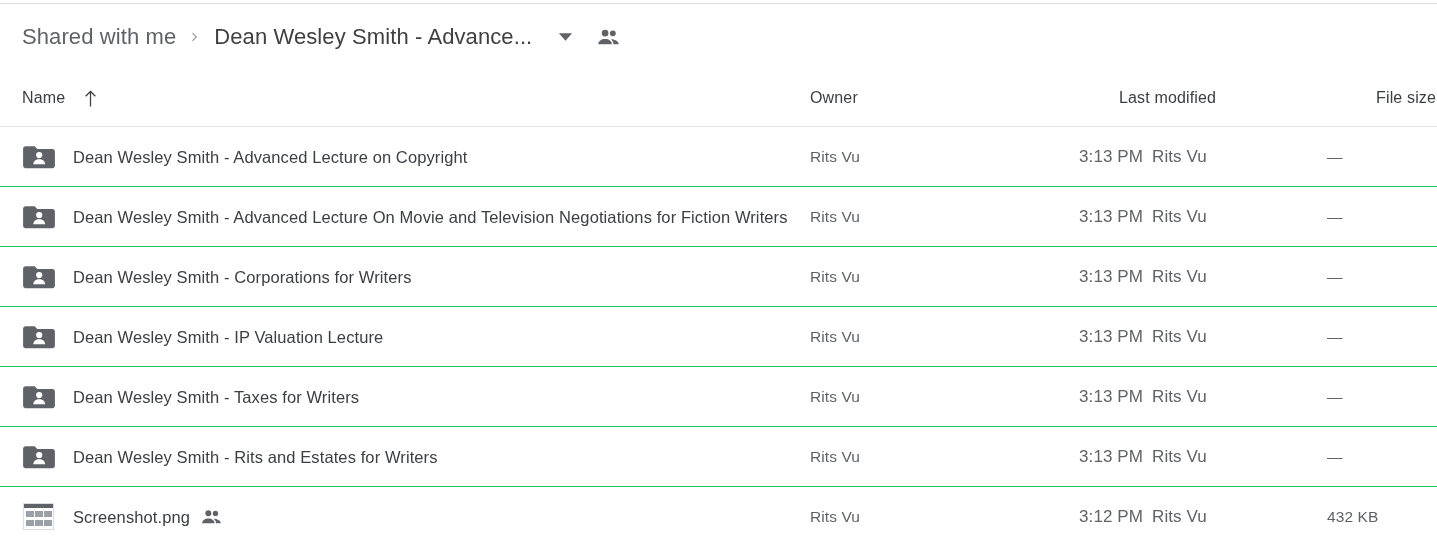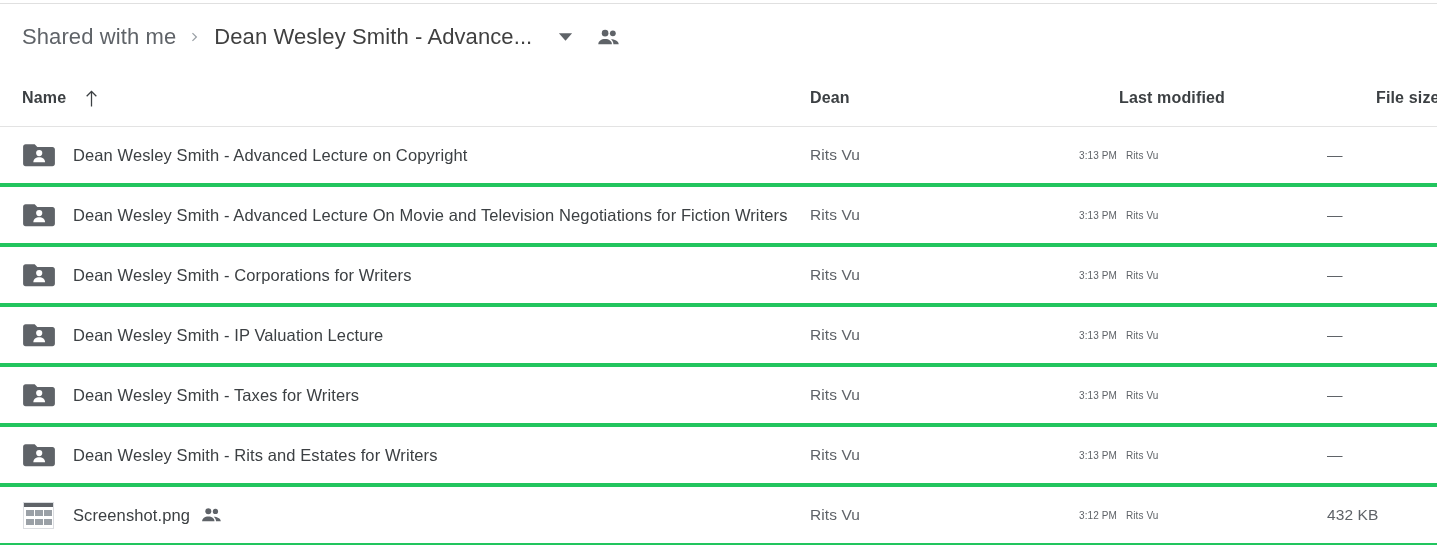--- a/index.html
+++ b/index.html
@@ -101,21 +101,21 @@
   }
 
   .col-head .cell {
     position: absolute;
     top: 0;
     height: 56px;
     display: flex;
     align-items: center;
     font-size: 16px;
     color: #3c4043;
-    font-weight: 700;
+    font-weight: 400;
     letter-spacing: 0.15px;
     white-space: nowrap;
   }
 
   .col-head .c-name  { left: 22px; cursor: pointer; }
   .col-head .c-owner { left: 810px; cursor: pointer; }
   .col-head .c-mod   { left: 1119px; cursor: pointer; }
   .col-head .c-size  { left: 1376px; cursor: pointer; }
 
   .sort-arrow {
@@ -132,21 +132,21 @@
   .rows {
     position: absolute;
     top: 127px; left: 0;
     width: 1437px;
   }
 
   .row {
     position: relative;
     width: 1437px;
     height: 60px;
-    border-bottom: 4px solid #22c55e;
+    border-bottom: 1px solid #22c55e;
     background: #ffffff;
     cursor: pointer;
   }
 
   .row-icon {
     position: absolute;
     left: 23px;
     top: 50%;
     transform: translateY(-50%);
     width: 32px;
@@ -189,21 +189,21 @@
     color: #5f6368;
     letter-spacing: 0.1px;
     white-space: nowrap;
   }
 
   .row-mod {
     position: absolute;
     left: 1079px;
     top: 50%;
     transform: translateY(-50%);
-    font-size: 10px;
+    font-size: 17px;
     color: #5f6368;
     letter-spacing: 0.1px;
     white-space: nowrap;
   }
   .row-mod .mod-by { margin-left: 9px; }
 
   .row-size {
     position: absolute;
     left: 1327px;
     top: 50%;
@@ -276,21 +276,21 @@
   <div class="col-head">
     <div class="cell c-name">
       <span>Name</span>
       <span class="sort-arrow">
         <svg width="17" height="19" viewBox="0 0 18 20" aria-hidden="true">
           <path d="M9 1.6 3.4 7.2l.95.95L8.33 4.2V18.4h1.34V4.2l3.98 3.95.95-.95z" fill="#3c4043"></path>
         </svg>
       </span>
     </div>
     <div class="cell c-owner">
-      <span>Dean</span>
+      <span>Owner</span>
     </div>
     <div class="cell c-mod">
       <span>Last modified</span>
     </div>
     <div class="cell c-size">
       <span>File size</span>
     </div>
   </div>
 
   <div class="rows" id="rows-container">

